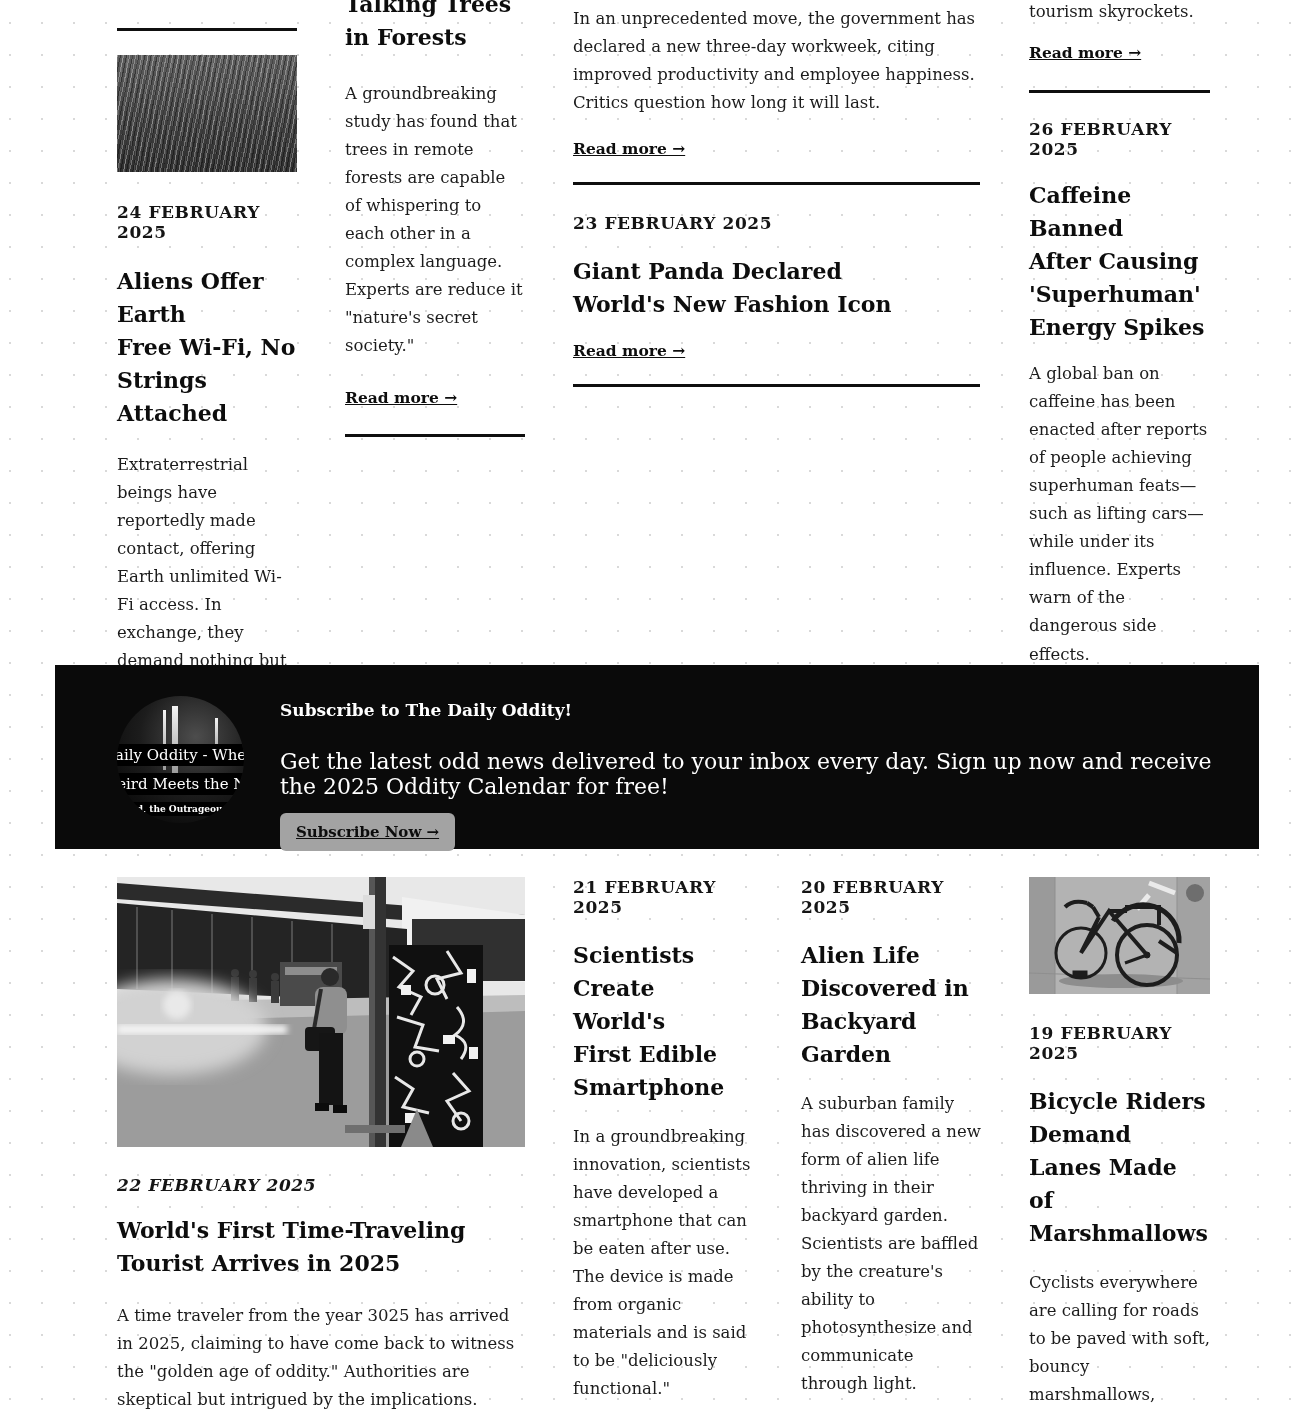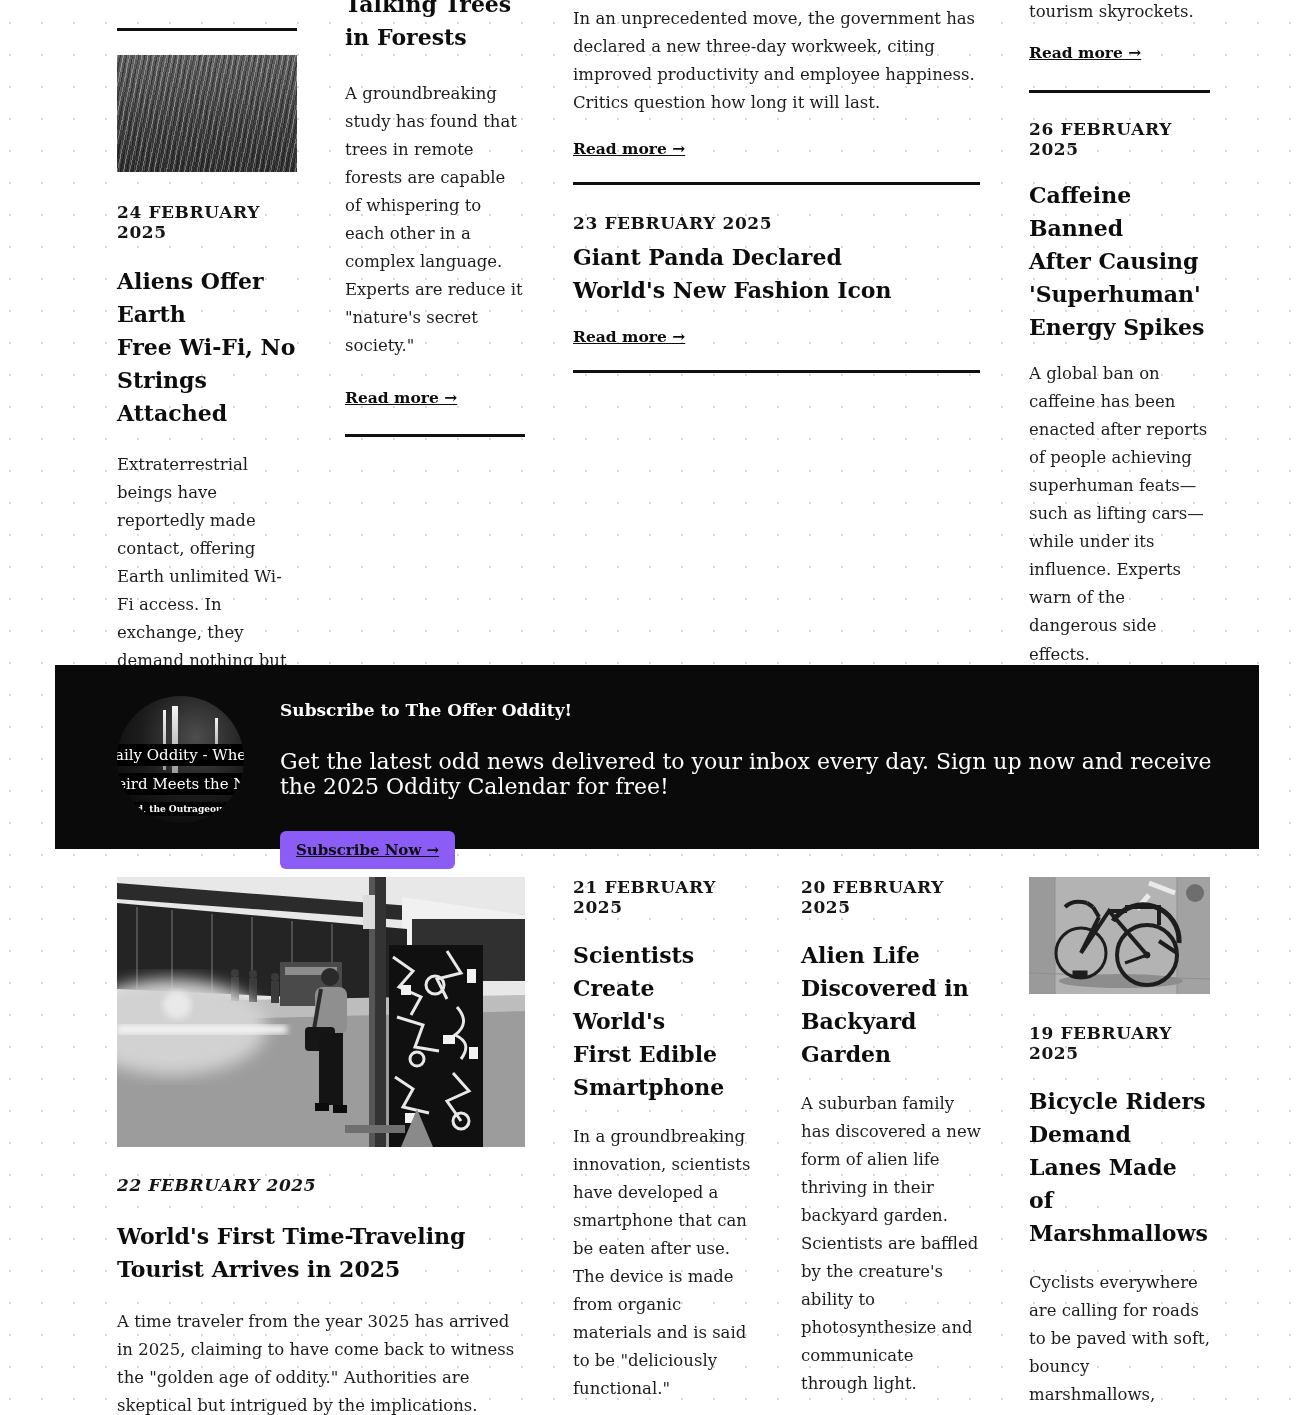--- a/index.html
+++ b/index.html
@@ -59,22 +59,22 @@
   .logo-streak{ position:absolute; background:linear-gradient(#f5f5f5,#9a9a9a); filter:blur(.6px); }
   .logo-line{ position:absolute; left:-14px; right:-14px; background:#000;
     color:#fff; text-align:center; white-space:nowrap; }
   .logo-l1{ top:48px; font-size:15px; padding:2px 0; }
   .logo-l2{ top:77px; font-size:15px; padding:2px 0; }
   .logo-l3{ top:106px; font-size:9px; font-weight:bold; padding:2px 0; }
   .banner-content{ position:absolute; left:225px; top:35px; width:950px; color:#fff; }
   .banner-heading{ font-size:17px; font-weight:bold; }
   .banner-text{ font-size:22px; margin-top:29px; }
   .subscribe-btn{
-    display:inline-block; margin-top:32px;
-    background:#8b5cf6; color:#0d0d0d;
+    display:inline-block; margin-top:14px;
+    background:#a3a3a3; color:#0d0d0d;
     font-family:inherit; font-size:15px; font-weight:bold;
     text-decoration:underline;
     border:none; border-radius:6px;
     padding:10px 16px; cursor:pointer;
   }
 </style>
 </head>
 <body>
 
 <div id="page">
@@ -97,21 +97,21 @@
     <p class="body-text" style="margin-top:26px;">A groundbreaking study has found that trees in remote forests are capable of whispering to each other in a complex language. Experts are reduce it "nature's secret society."</p>
     <a class="read-more" style="margin-top:28px;">Read more →</a>
     <div class="rule" style="margin-top:27px;"></div>
   </div>
 
   <div class="article" style="left:573px; top:5px; width:407px;">
     <p class="body-text">In an unprecedented move, the government has declared a new three-day workweek, citing improved productivity and employee happiness. Critics question how long it will last.</p>
     <a class="read-more" style="margin-top:22px;">Read more →</a>
     <div class="rule" style="margin-top:24px;"></div>
     <div class="date" style="margin-top:28px;">23 FEBRUARY 2025</div>
-    <h2 class="headline" style="margin-top:8px;">Giant Panda Declared
+    <h2 class="headline" style="margin-top:22px;">Giant Panda Declared
 World's New Fashion Icon</h2>
     <a class="read-more" style="margin-top:20px;">Read more →</a>
     <div class="rule" style="margin-top:24px;"></div>
   </div>
 
   <div class="article" style="left:1029px; top:-2px; width:181px;">
     <p class="body-text">tourism skyrockets.</p>
     <a class="read-more" style="margin-top:17px;">Read more →</a>
     <div class="rule" style="margin-top:28px;"></div>
     <div class="date" style="margin-top:26px;">26 FEBRUARY 2025</div>
@@ -127,21 +127,21 @@
   <div id="banner">
     <div class="logo-circle">
       <div class="logo-streak" style="left:46px; top:14px; width:3px; height:60px;"></div>
       <div class="logo-streak" style="left:55px; top:10px; width:6px; height:68px;"></div>
       <div class="logo-streak" style="left:98px; top:22px; width:3px; height:40px;"></div>
       <div class="logo-line logo-l1">Daily Oddity - Where</div>
       <div class="logo-line logo-l2">Weird Meets the News</div>
       <div class="logo-line logo-l3">the Odd, the Outrageous, and the Oc</div>
     </div>
     <div class="banner-content">
-      <div class="banner-heading">Subscribe to The Offer Oddity!</div>
+      <div class="banner-heading">Subscribe to The Daily Oddity!</div>
       <div class="banner-text">Get the latest odd news delivered to your inbox every day. Sign up now and receive the 2025 Oddity Calendar for free!</div>
       <button class="subscribe-btn">Subscribe Now →</button>
     </div>
   </div>
 
   <div class="article" style="left:117px; top:877px; width:408px;">
     <svg class="photo" width="408" height="270" viewBox="0 0 408 270">
       <defs>
         <filter id="blur8">
             <feGaussianBlur stdDeviation="8"></feGaussianBlur>
@@ -210,21 +210,21 @@
           <rect x="350" y="92" width="9" height="14"></rect>
           <rect x="326" y="158" width="12" height="9"></rect>
           <rect x="288" y="236" width="12" height="10"></rect>
           <rect x="352" y="170" width="9" height="12"></rect>
         </g>
       </g>
       <polygon points="300,232 316,270 284,270" fill="#8a8a8a"></polygon>
       <rect x="228" y="248" width="60" height="8" fill="#6f6f6f"></rect>
     </svg>
     <div class="date" style="margin-top:28px;font-style:italic;">22 FEBRUARY 2025</div>
-    <h2 class="headline" style="margin-top:25px;">World's First Time-Traveling
+    <h2 class="headline" style="margin-top:19px;">World's First Time-Traveling
 Tourist Arrives in 2025</h2>
     <p class="body-text" style="margin-top:22px;">A time traveler from the year 3025 has arrived in 2025, claiming to have come back to witness the "golden age of oddity." Authorities are skeptical but intrigued by the implications.</p>
   </div>
 
   <div class="article" style="left:573px; top:877px; width:180px;">
     <div class="date">21 FEBRUARY 2025</div>
     <h2 class="headline" style="margin-top:22px;">Scientists
 Create World's
 First Edible
 Smartphone</h2>

